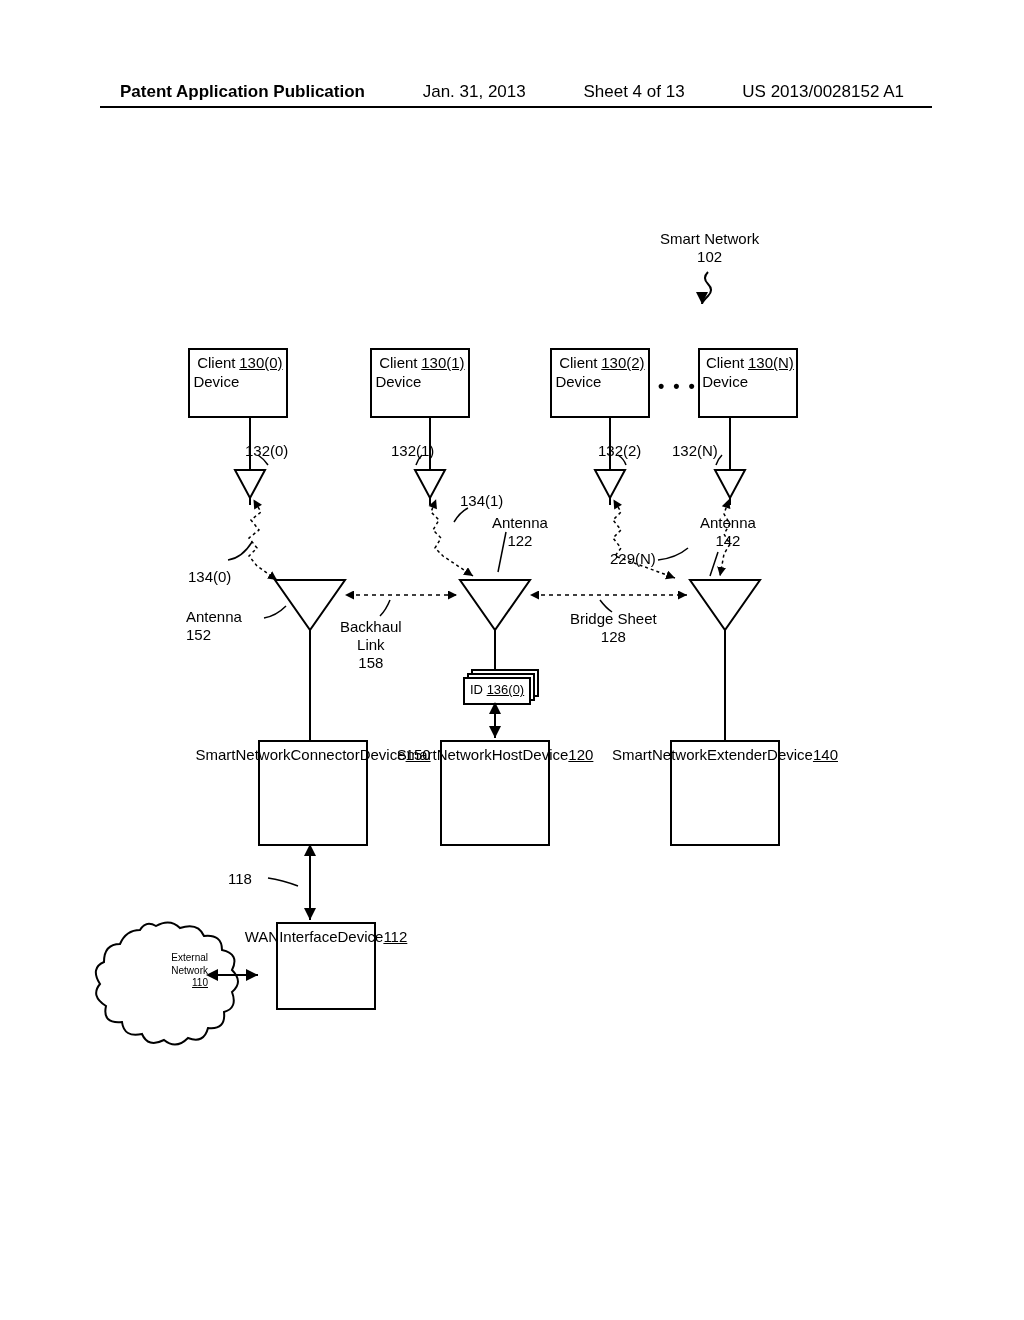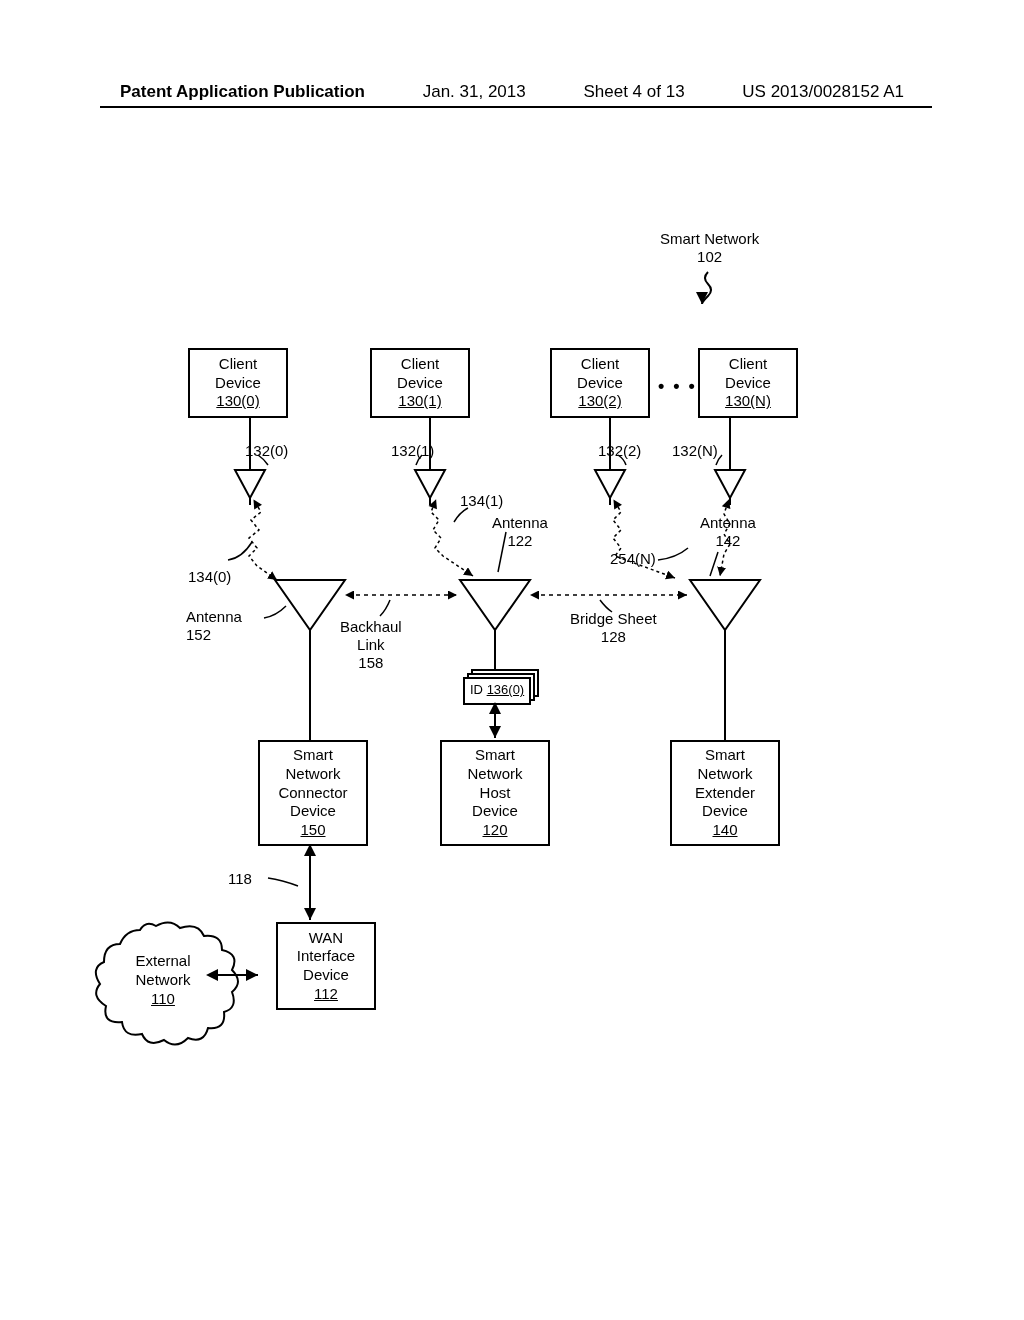--- a/index.html
+++ b/index.html
@@ -42,21 +42,21 @@
     height: 900px;
   }
   .box {
     position: absolute;
     border: 2px solid #000;
     background: #fff;
     text-align: center;
     font-size: 15px;
     line-height: 1.25;
     display: flex;
-    flex-direction: column;
+    flex-direction: row;
     justify-content: center;
     padding: 4px;
   }
   .box .ref { text-decoration: underline; }
   .lbl {
     position: absolute;
     font-size: 15px;
     line-height: 1.2;
     text-align: center;
     white-space: nowrap;
@@ -67,22 +67,22 @@
     bottom: 148px;
     left: 0;
     width: 100%;
     text-align: center;
     font-weight: bold;
     font-size: 17px;
   }
   svg { position: absolute; top: 0; left: 0; overflow: visible; }
   
   .cloud-text {
-    text-align: center;
-    font-size: 15px;
+    text-align: right;
+    font-size: 10px;
     line-height: 1.25;
   }
 </style>
 </head>
 <body>
 
 <div class="page">
   <div class="header">
     <span class="pub">Patent Application Publication</span>
     <span>Jan. 31, 2013</span>
@@ -205,21 +205,21 @@
       <span class="ref">130(N)</span>
     </div>
 
     <div class="lbl" style="left:145px; top:212px;">132(0)</div>
     <div class="lbl" style="left:280px; top:212px;margin-left:11px;">132(1)</div>
     <div class="lbl" style="left:498px; top:212px;">132(2)</div>
     <div class="lbl" style="left:572px; top:212px;">132(N)</div>
 
     <div class="lbl" style="left:88px; top:338px;">134(0)</div>
     <div class="lbl" style="left:360px; top:262px;">134(1)</div>
-    <div class="lbl" style="left:510px; top:320px;">254(N)</div>
+    <div class="lbl" style="left:510px; top:320px;">229(N)</div>
 
     <div class="lbl" style="left:86px; top:378px; text-align:left;">
       <span>Antenna</span><br>
       <span>152</span>
     </div>
     <div class="lbl" style="left:392px; top:284px;">
       <span>Antenna</span><br>
       <span>122</span>
     </div>
     <div class="lbl" style="left:600px; top:284px;">

